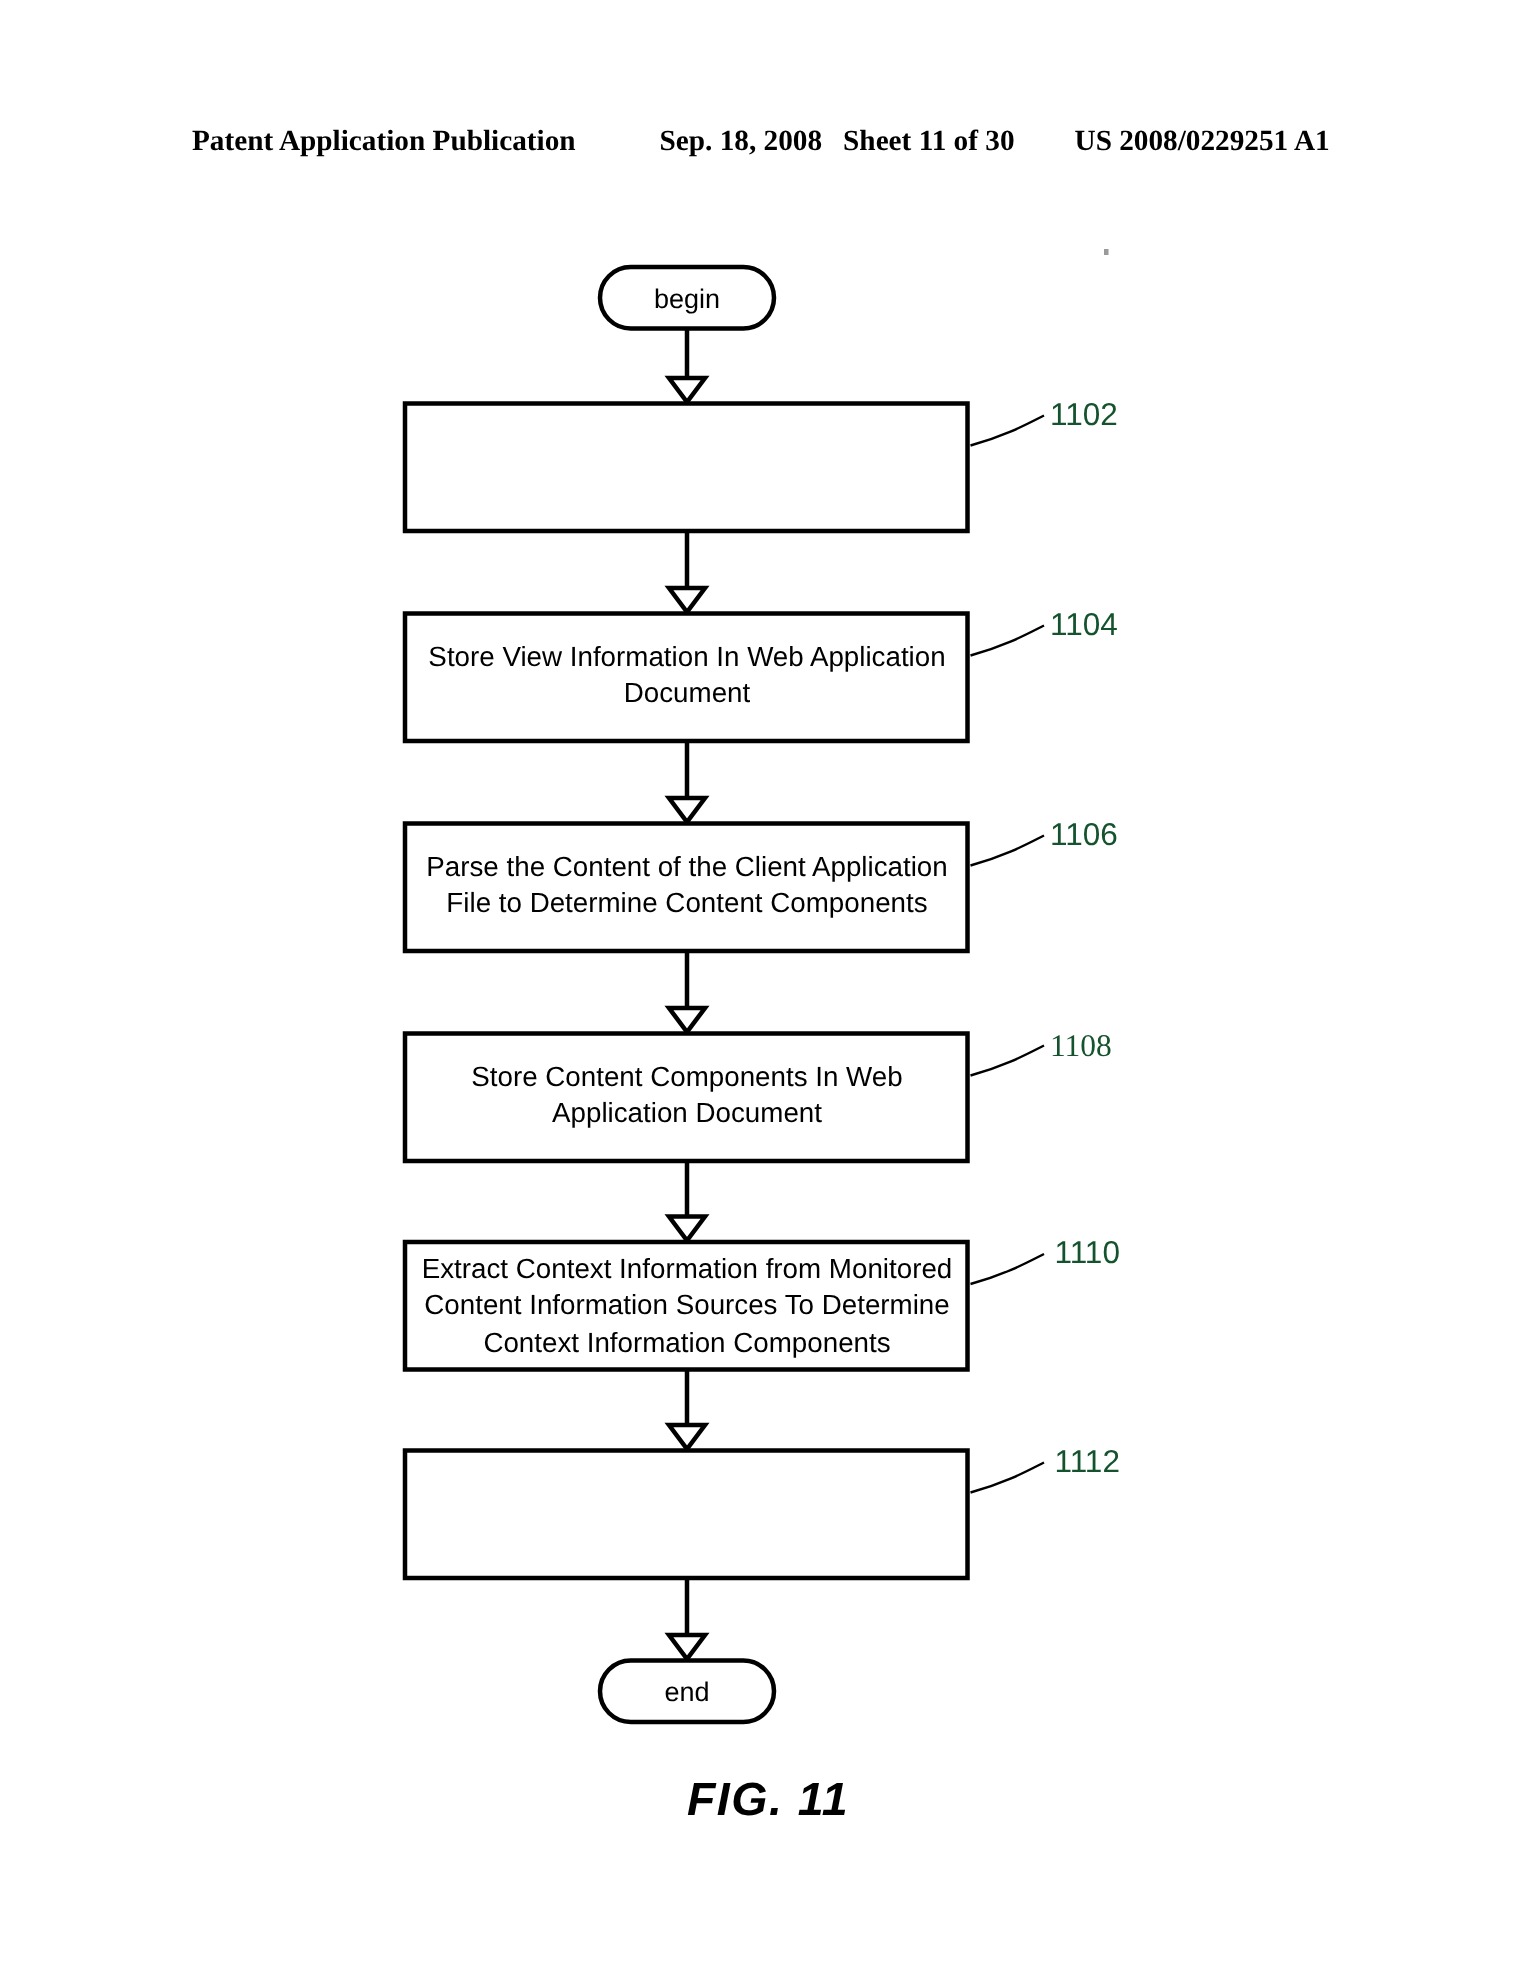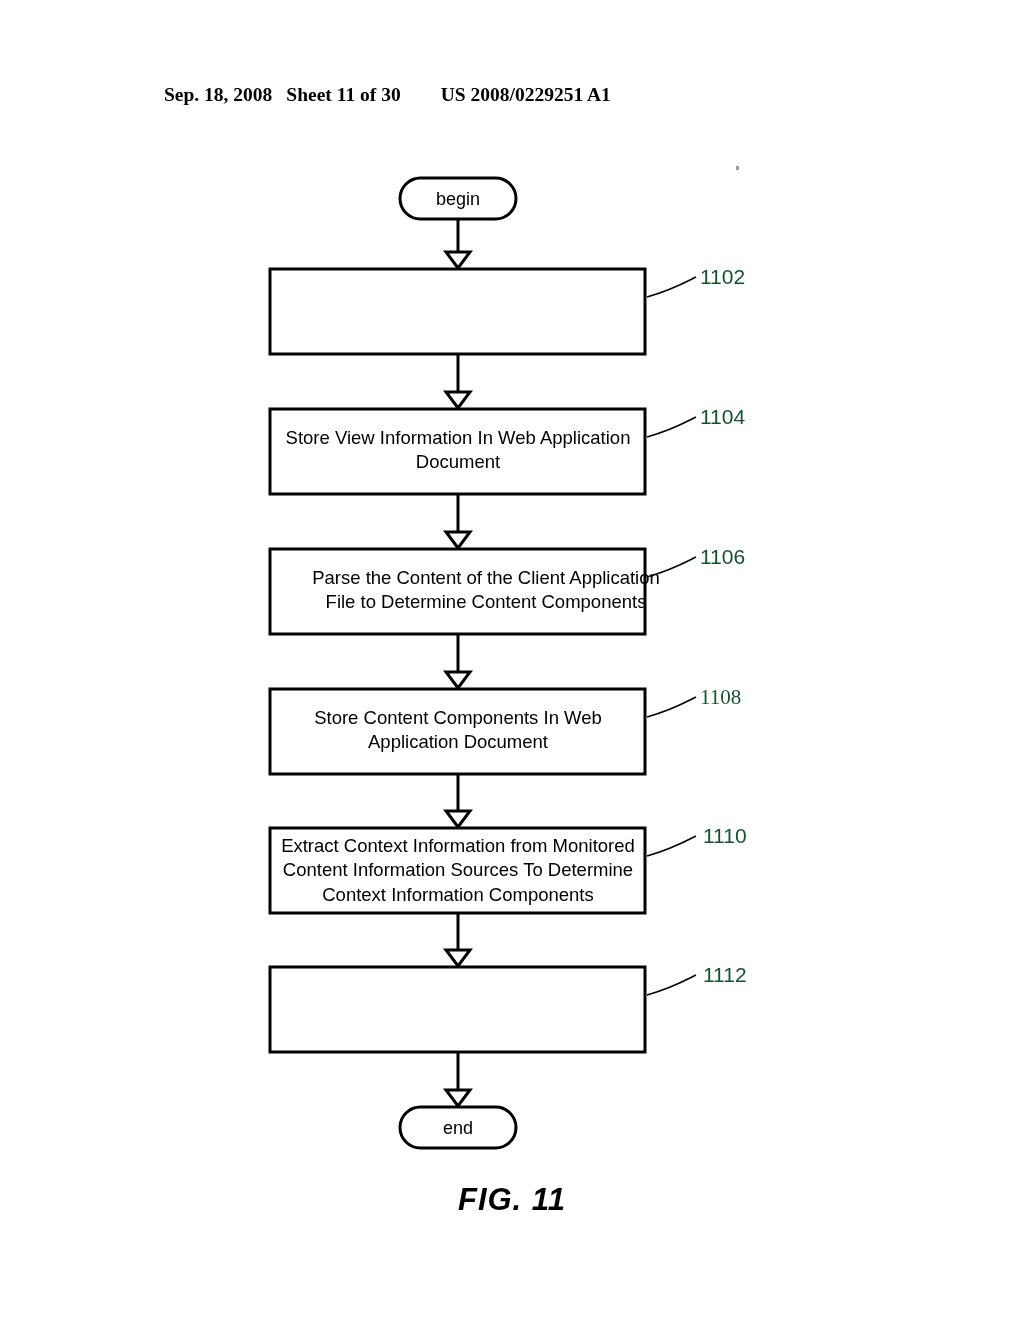--- a/index.html
+++ b/index.html
@@ -26,21 +26,21 @@
     height: 26px;
     font-family: "Liberation Serif", serif;
     font-weight: bold;
     font-size: 19.5px;
     letter-spacing: 0px;
     white-space: nowrap;
     display: flex;
     align-items: baseline;
   }
   .hdr-pub     { }
-  .hdr-date    { margin-left: 36px; }
+  .hdr-date    { margin-left: 56px; }
   .hdr-sheet   { margin-left: 14px; }
   .hdr-patno   { margin-left: 40px; }
 
   
   .flowchart {
     position: absolute;
     left: 0;
     top: 0;
     width: 1024px;
     height: 1320px;
@@ -105,20 +105,21 @@
     top: 166px;
     width: 3px;
     height: 4px;
     background: #9a9a9a;
   }
 </style>
 </head>
 <body>
 
 <div class="page-header">
+  <span class="hdr-pub">Patent Application Publication</span>
   <span class="hdr-date">Sep. 18, 2008</span>
   <span class="hdr-sheet">Sheet 11 of 30</span>
   <span class="hdr-patno">US 2008/0229251 A1</span>
 </div>
 
 <div class="speck"></div>
 
 <div class="flowchart">
 
   <svg class="flow-svg" viewBox="0 0 1024 1320" xmlns="http://www.w3.org/2000/svg">
@@ -168,21 +169,21 @@
   </svg>
 
   <div class="node-text terminator-text" style="left:398px; top:188px; width:120px;">begin</div>
 
   <div class="node-text terminator-text" style="left:398px; top:1117px; width:120px;">end</div>
 
 
   <div class="node-text process-text" style="top:426px;">Store View Information In Web Application
 Document</div>
 
-  <div class="node-text process-text" style="top:566px;padding-left:28px;">Parse the Content of the Client Application
+  <div class="node-text process-text" style="top:566px;">Parse the Content of the Client Application
 File to Determine Content Components</div>
 
   <div class="node-text process-text" style="top:706px;">Store Content Components In Web
 Application Document</div>
 
   <div class="node-text process-text" style="top:834px;">Extract Context Information from Monitored
 Content Information Sources To Determine
 Context Information Components</div>
 
 

